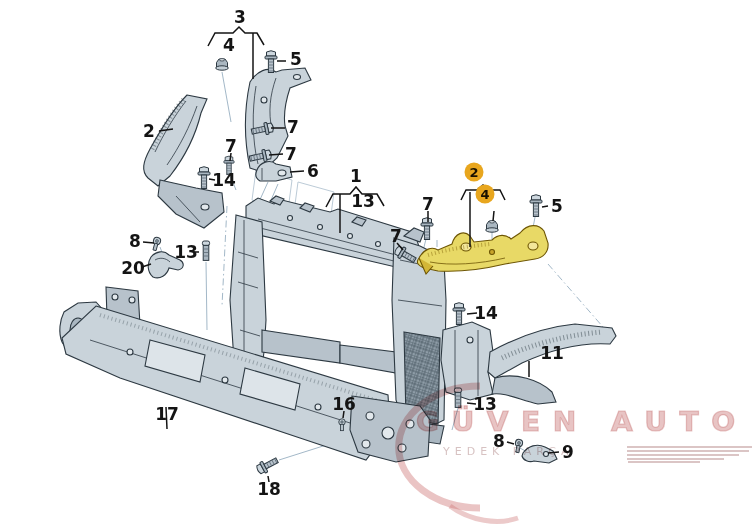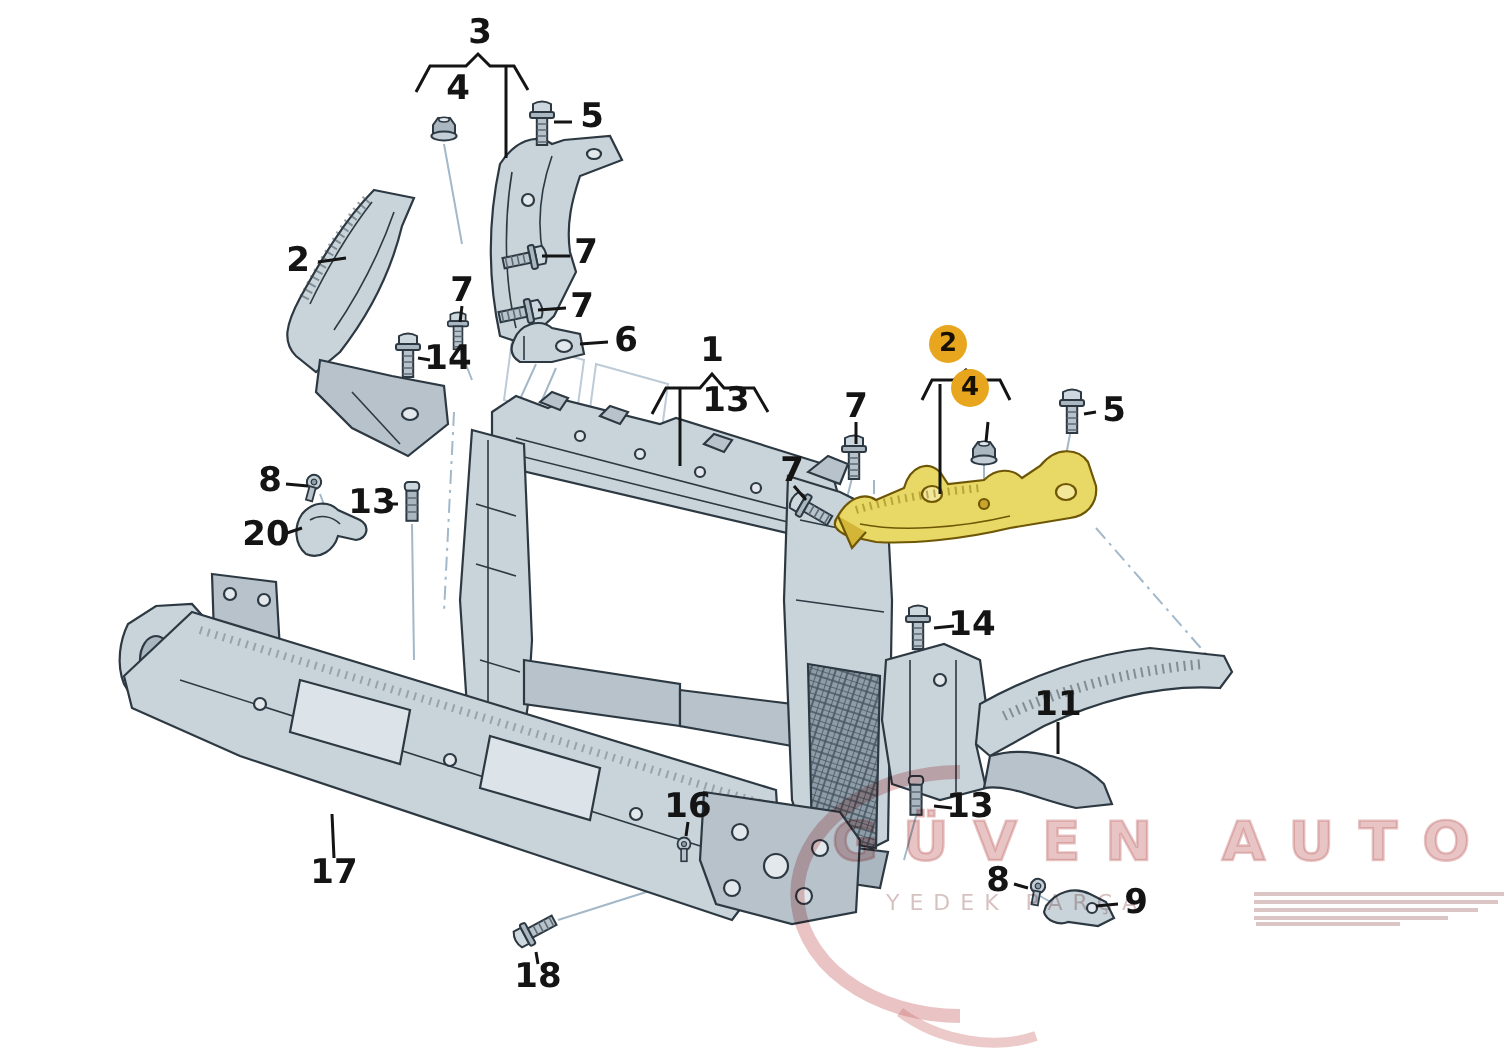--- a/index.html
+++ b/index.html
@@ -215,26 +215,26 @@
 <div class="co circ" style="left:474px;top:172px">
       <span>2</span>
     </div>
 <div class="co circ" style="left:485px;top:194px">
       <span>4</span>
     </div>
 <div class="co" style="left:557px;top:206px">5</div>
 <div class="co" style="left:428px;top:204px">7</div>
 <div class="co" style="left:396px;top:236px">7</div>
 <div class="co" style="left:486px;top:313px">14</div>
-<div class="co" style="left:529px;top:353px">11</div>
+<div class="co" style="left:552px;top:353px">11</div>
 <div class="co" style="left:485px;top:404px">13</div>
 <div class="co" style="left:344px;top:404px">16</div>
 <div class="co" style="left:499px;top:441px">8</div>
 <div class="co" style="left:568px;top:452px">9</div>
-<div class="co" style="left:167px;top:437px">17</div>
+<div class="co" style="left:167px;top:414px">17</div>
 <div class="co" style="left:269px;top:489px">18</div>
 
 <div class="wm">
   <svg width="752" height="528" viewBox="0 0 752 528">
     <path d="M468,386 A80,60 0 1 0 468,508" fill="none" stroke="rgba(205,115,115,0.42)" stroke-width="7"></path>
     <path d="M438,506 C458,521 486,525 506,518" fill="none" stroke="rgba(205,115,115,0.38)" stroke-width="5"></path>
     <g stroke="rgba(190,150,150,0.55)" stroke-width="2">
       <line x1="615" y1="447" x2="745" y2="447"></line>
       <line x1="615" y1="451" x2="737" y2="451"></line>
       <line x1="615" y1="455" x2="727" y2="455"></line>

